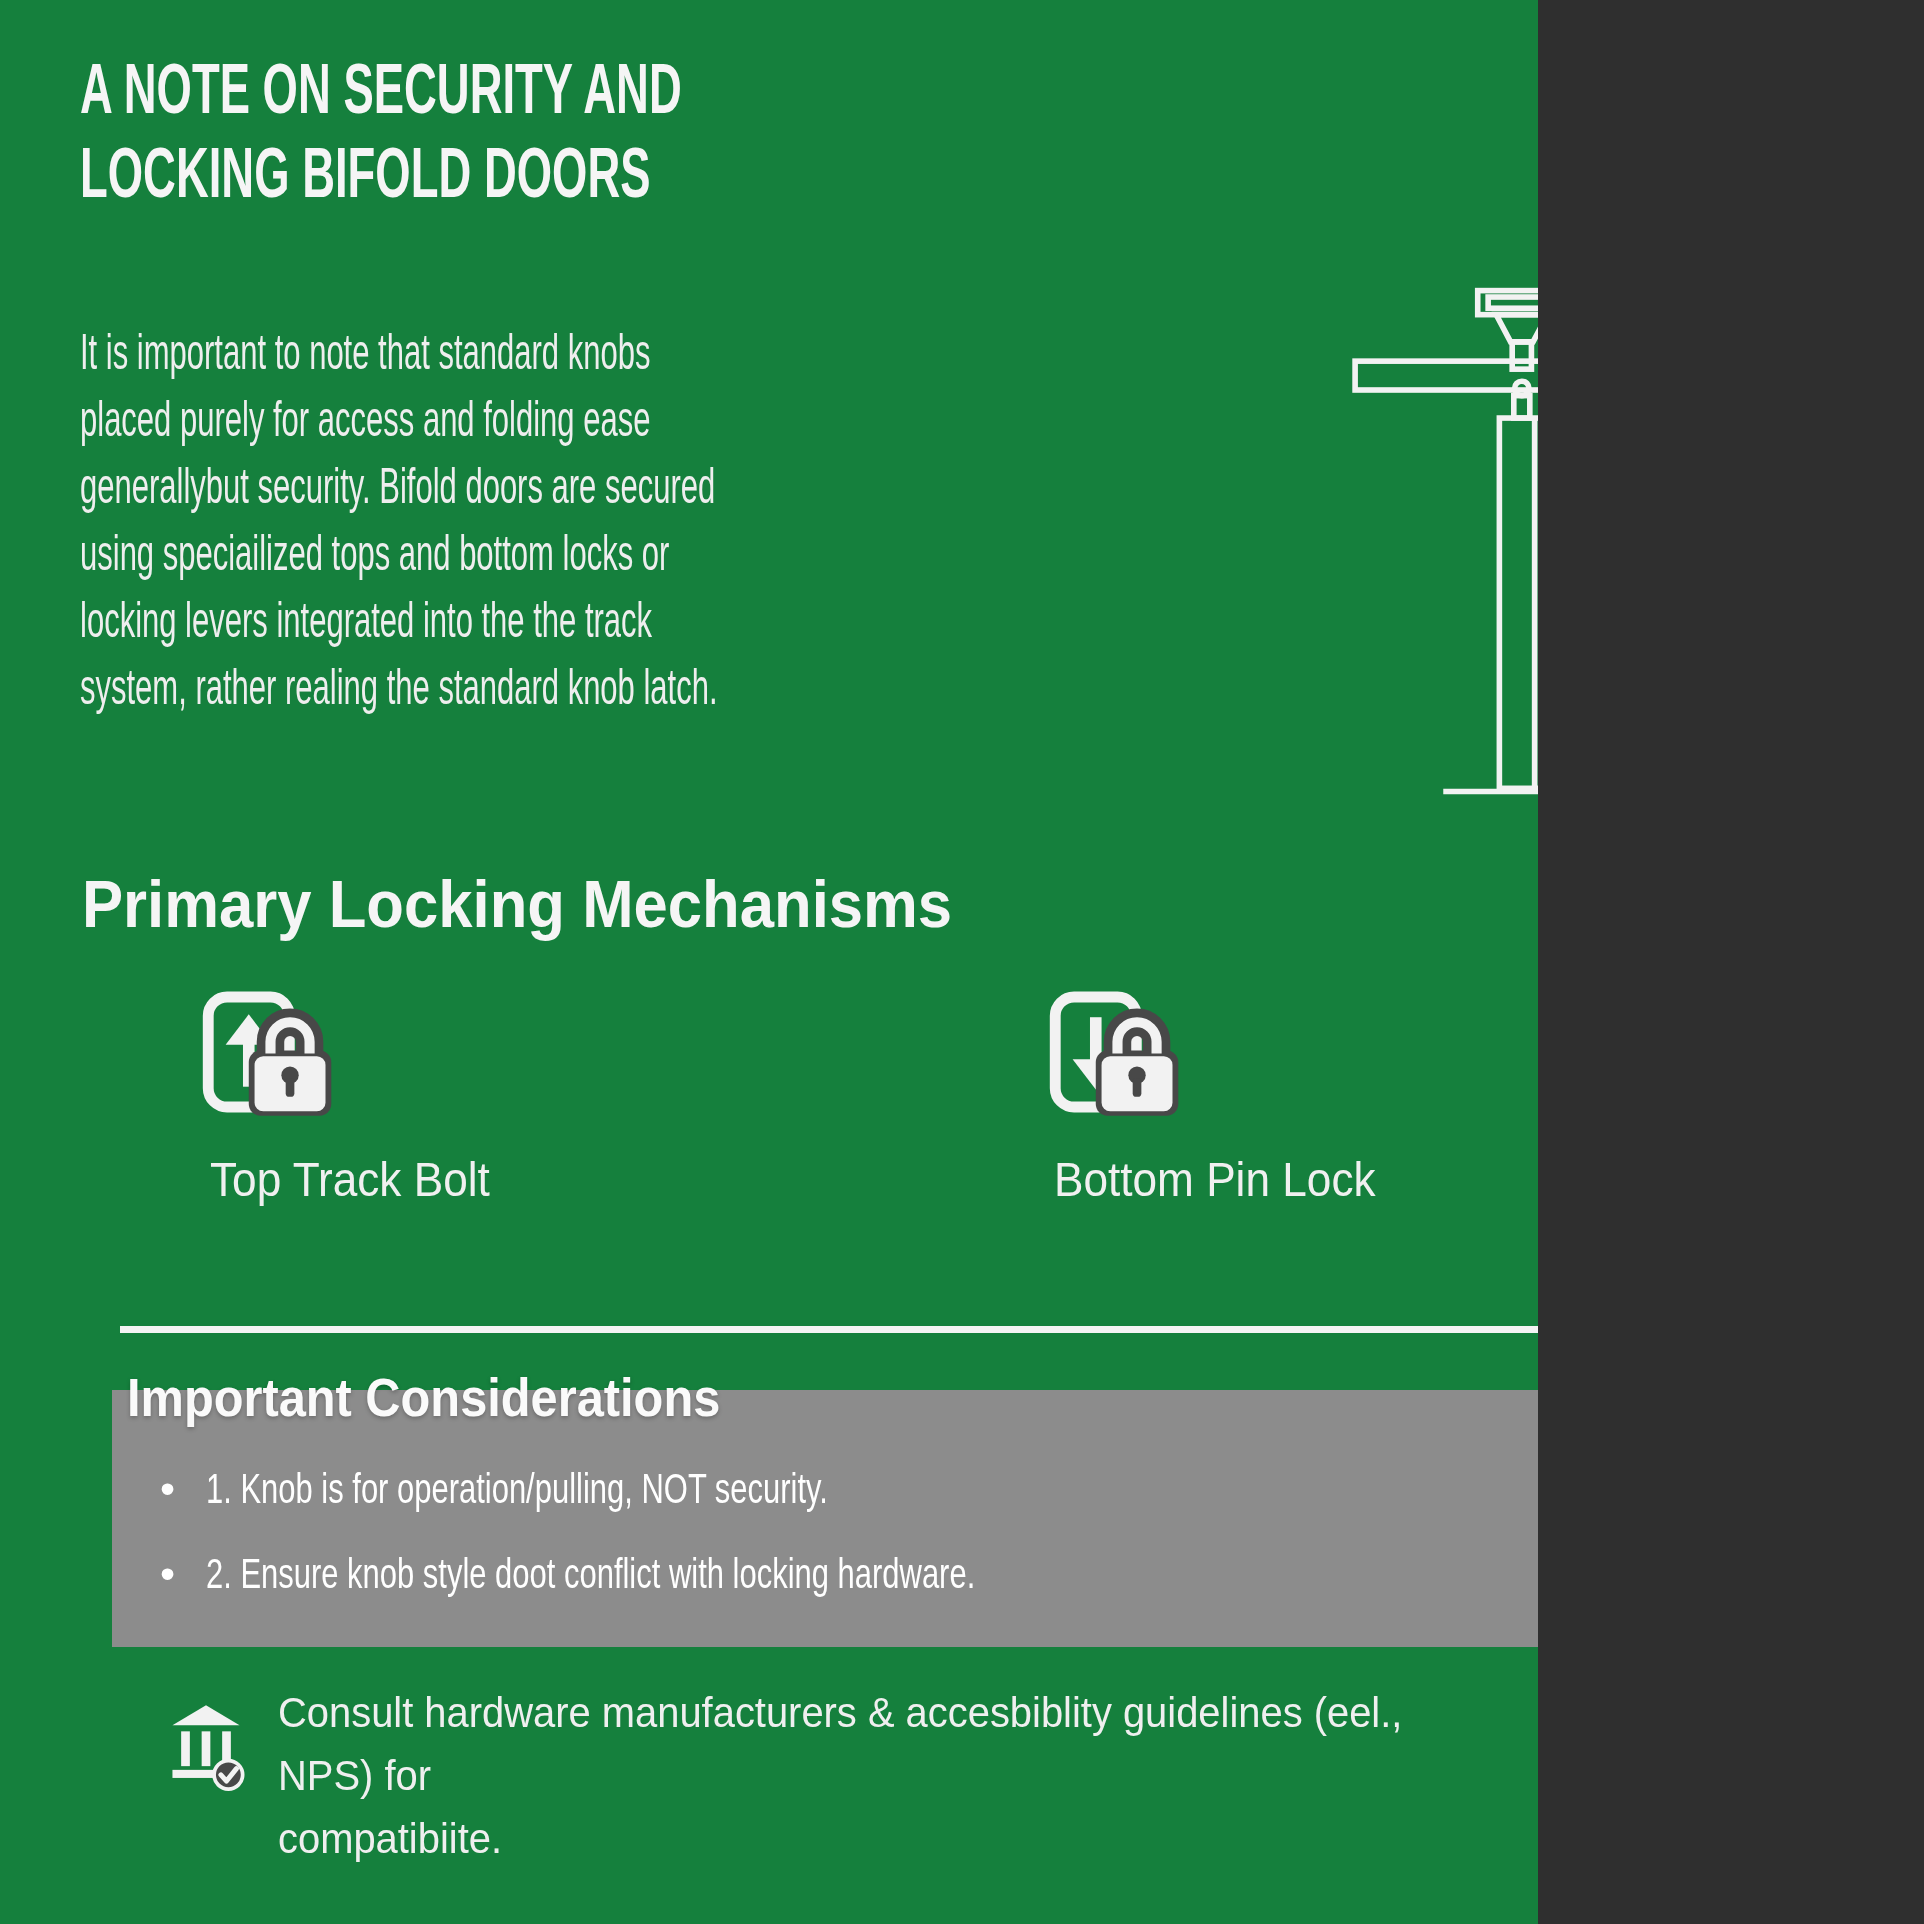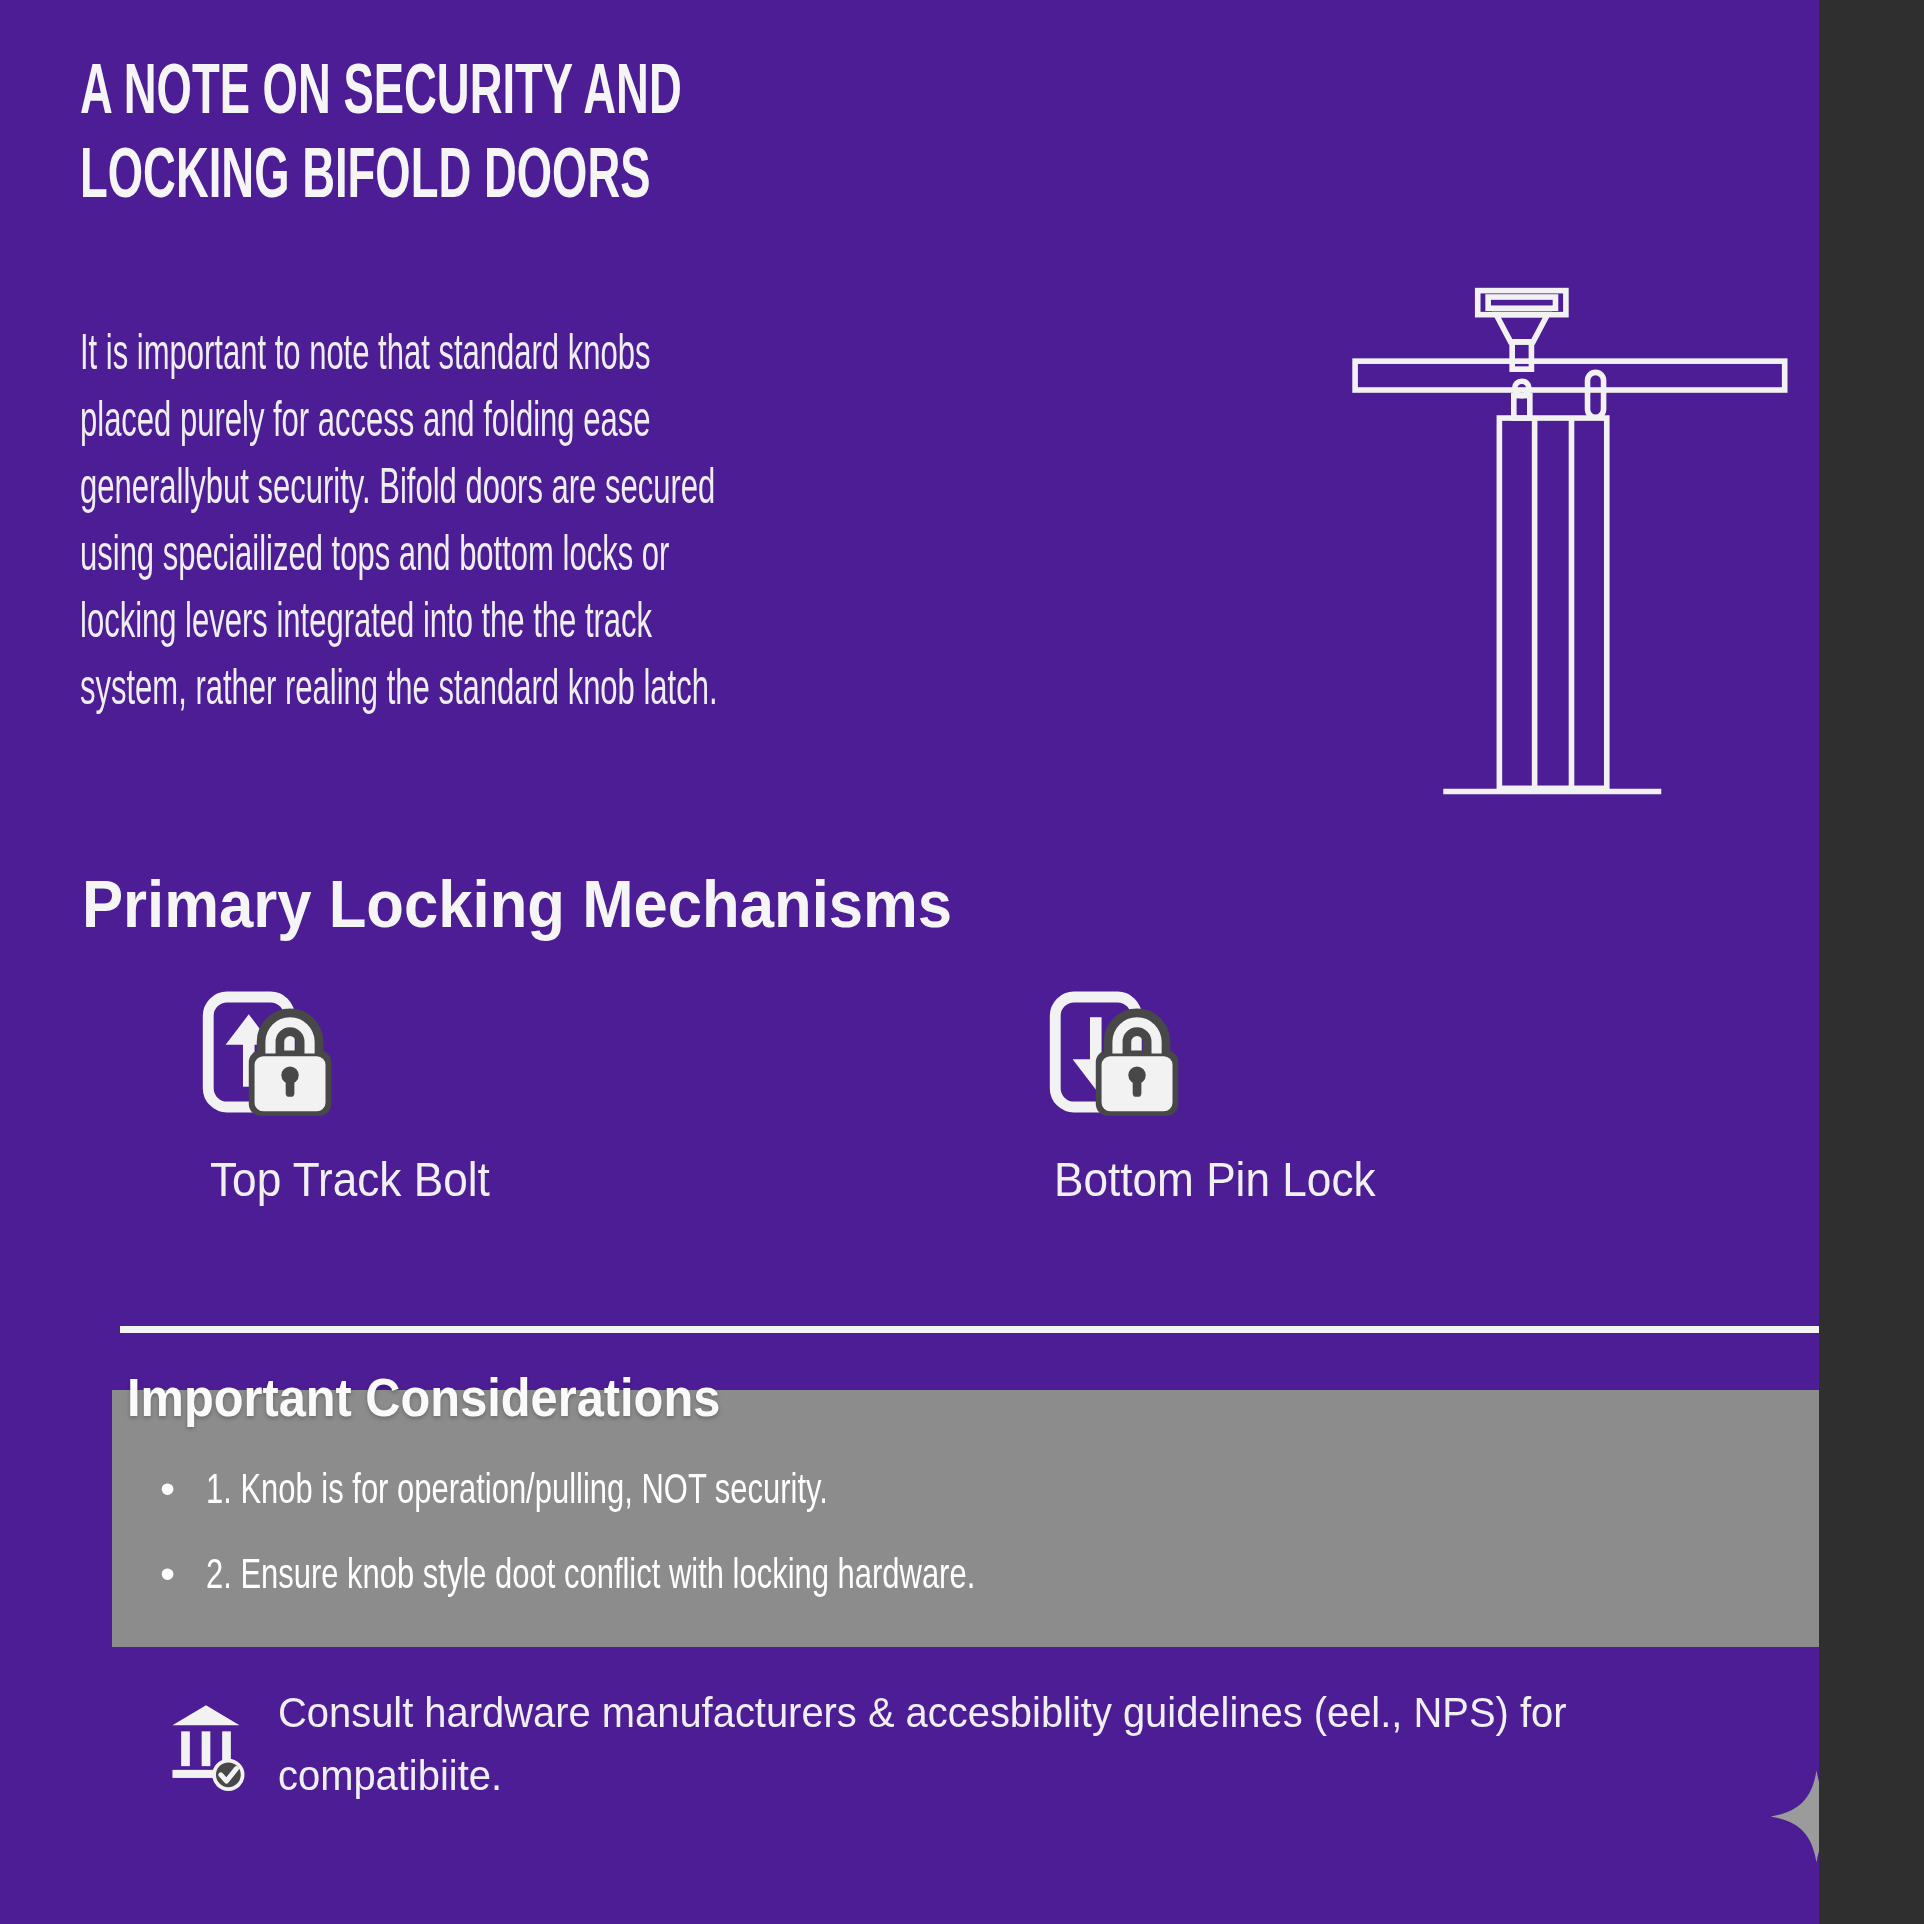--- a/index.html
+++ b/index.html
@@ -1,19 +1,19 @@
 <!DOCTYPE html>
 <html style="font-size:13px"><head>
 <meta charset="utf-8">
 <style>
   html,body{margin:0;padding:0;background:#2f2f2f;}
   .canvas{
     position:relative;
-    width:1819px;height:1925px;
-    background:#4c1d95;
+    width:1538px;height:1925px;
+    background:#15803d;
     overflow:hidden;
     font-family:"Liberation Sans","DejaVu Sans",sans-serif;
     color:#f2f2f2;
   }
   .abs{position:absolute;}
 
   .title{
     left:80px;top:47px;
     font-size:71px;font-weight:700;line-height:1.18;
     letter-spacing:0px;white-space:pre-line;

